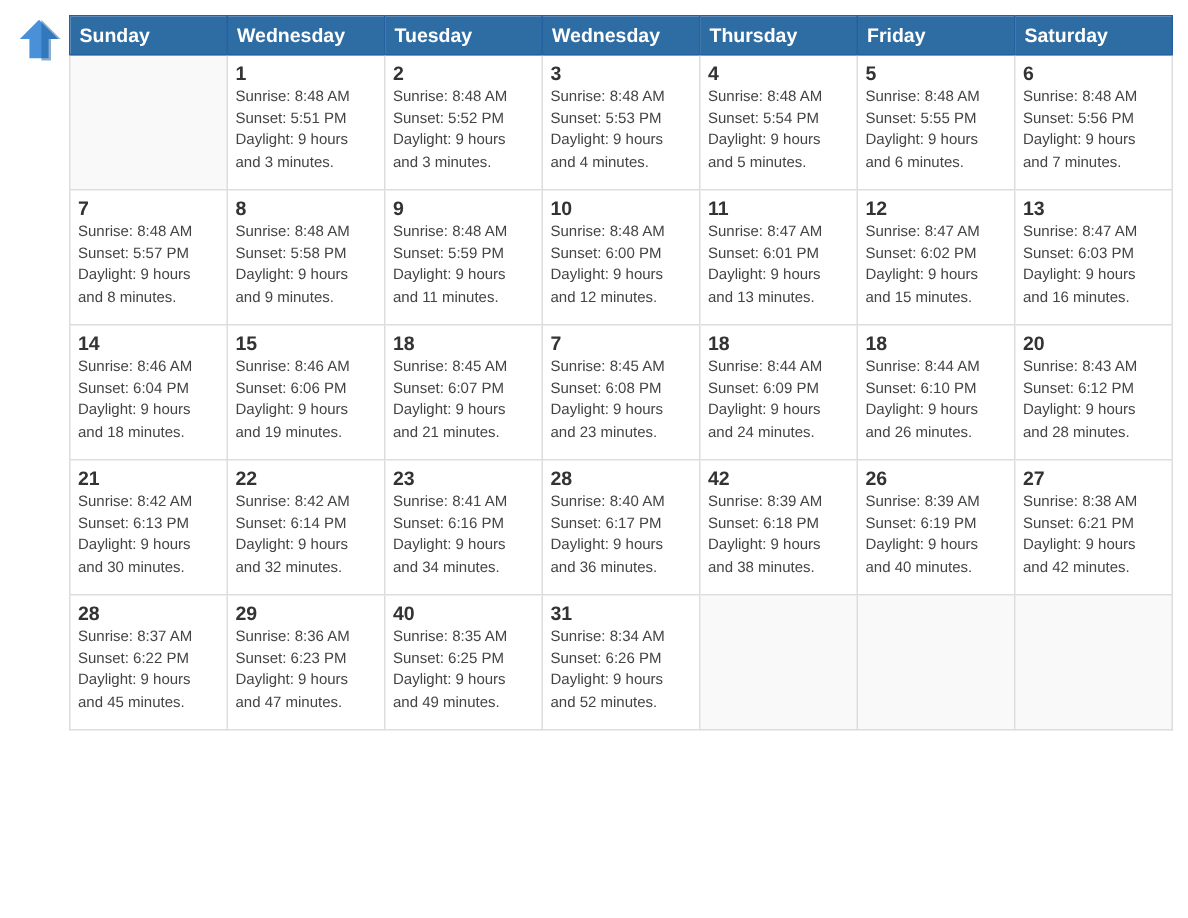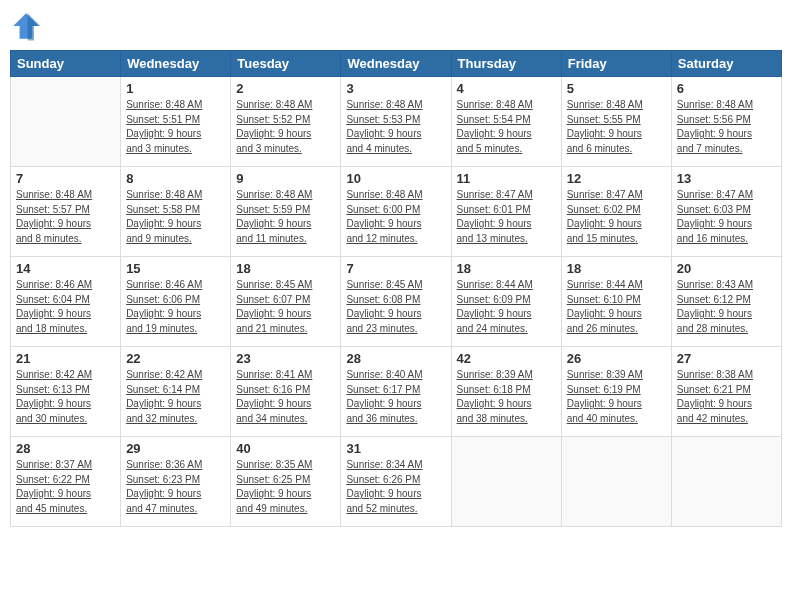--- a/index.html
+++ b/index.html
@@ -8,21 +8,21 @@
       height: 612px;
       font-family: Arial, sans-serif;
       background: #fff;
       overflow: hidden;
     }
     .container {
       width: 792px;
       height: 476px;
       padding: 10px;
       display: flex;
-      flex-direction: column;
+      flex-direction: row;
     }
     .header {
       display: flex;
       justify-content: space-between;
       align-items: flex-start;
       margin-bottom: 8px;
     }
     .logo {
       display: flex;
       align-items: center;
@@ -91,21 +91,20 @@
       font-size: 13px;
       font-weight: bold;
       color: #333;
       display: block;
       margin-bottom: 2px;
     }
     .day-info {
       font-size: 10px;
       color: #444;
       line-height: 1.45;
-      text-decoration: underline;
     }
   </style>
 </head>
 <body>
 
 <div class="container">
   <div class="header">
     <div class="logo">
       <svg class="logo-icon" viewBox="0 0 40 40">
         <polygon points="20,4 36,20 28,20 28,36 12,36 12,20 4,20" fill="#4a90d9"></polygon>

